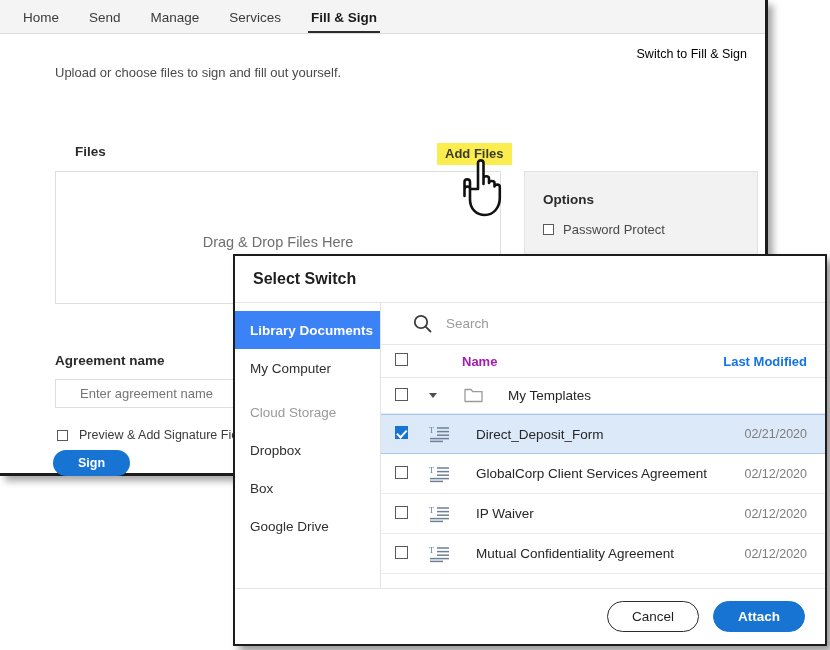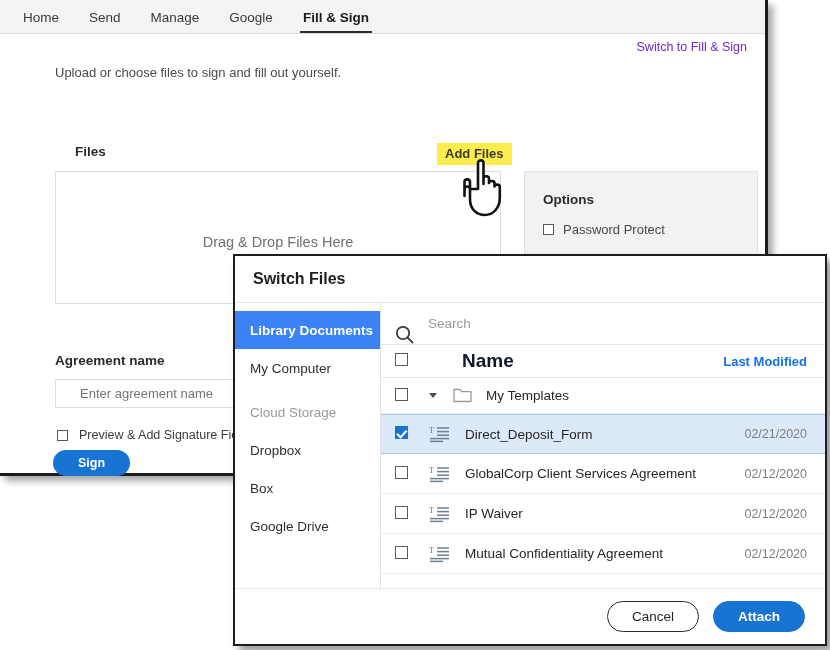--- a/index.html
+++ b/index.html
@@ -42,22 +42,22 @@
     white-space: nowrap;
   }
   .nav-item.active { color: #1a1a1a; font-weight: 600; }
   .nav-item.active::after {
     content: ""; position: absolute;
     left: 12px; right: 12px; bottom: 1px;
     height: 2px; background: #2c2c2c;
   }
 
   .switch-link {
-    position: absolute; right: 18px; top: 40px;
-    font-size: 12.5px; color: #6d28d9; cursor: pointer;
+    position: absolute; right: 18px; top: 47px;
+    font-size: 12.5px; color: #000000; cursor: pointer;
   }
 
   .intro {
     position: absolute; left: 55px; top: 63px;
     font-size: 13px; color: #4a4a4a; line-height: 20px;
   }
 
   .files-label {
     position: absolute; left: 55px; top: 144px;
     font-size: 13.5px; font-weight: 700; color: #2b2b2b; margin-left: 20px;
@@ -185,52 +185,52 @@
   .side-item.section {
     color: #9a9a9a; cursor: default; margin-top: 6px;
   }
 
   .dlg-main {
     flex: 1 1 auto; display: flex; flex-direction: column;
     min-width: 0;
   }
   .search-bar {
     height: 42px; flex: 0 0 auto;
-    display: flex; align-items: flex-end;
-    padding-left: 14px; gap: 12px;
+    display: flex; align-items: center;
+    padding-left: 32px; gap: 12px;
     border-bottom: 1px solid #e6e6e6;
   }
   .search-input {
     border: none; outline: none;
     font-size: 13.5px; color: #3b3b3b;
     font-family: "Liberation Sans", sans-serif;
     background: transparent; flex: 1; height: 100%;
   }
   .search-input::placeholder { color: #9b9b9b; }
 
   .list-head {
     height: 33px; flex: 0 0 auto;
     display: flex; align-items: center;
     border-bottom: 1px solid #e6e6e6;
     padding: 0 14px 0 14px;
   }
   .col-check { width: 34px; flex: 0 0 auto; }
-  .col-name { flex: 1 1 auto; font-size: 19px; font-weight: 700; color: #0f172a; cursor: pointer; padding-left: 33px; }
+  .col-name { flex: 1 1 auto; font-size: 13px; font-weight: 700; color: #a21caf; cursor: pointer; padding-left: 33px; }
   .col-mod { flex: 0 0 auto; font-size: 13px; font-weight: 700; color: #1473e6; cursor: pointer; padding-right: 4px; }
 
   .list-rows { flex: 1 1 auto; overflow: hidden; }
 
   .row {
     height: 40px; display: flex; align-items: center;
     border-bottom: 1px solid #ececec;
     padding: 0 14px 0 14px;
   }
   .row.folder { height: 36px; }
   .row.selected { background: #dce9f9; border-top: 1px solid #a8c7ec; border-bottom: 1px solid #a8c7ec; }
-  .row-name { flex: 1 1 auto; display: flex; align-items: center; gap: 14px; font-size: 13.5px; color: #262626; min-width: 0; }
+  .row-name { flex: 1 1 auto; display: flex; align-items: center; gap: 25px; font-size: 13.5px; color: #262626; min-width: 0; }
   .row-date { flex: 0 0 auto; font-size: 12.5px; color: #7d7d7d; padding-right: 4px; }
 
   .caret {
     width: 0; height: 0; flex: 0 0 auto;
     border-left: 4.5px solid transparent;
     border-right: 4.5px solid transparent;
     border-top: 5.5px solid #4d4d4d;
     margin-right: 2px;
   }
 
@@ -282,21 +282,21 @@
         <div class="nav-item">
             <span>Home</span>
           </div>
         <div class="nav-item">
             <span>Send</span>
           </div>
         <div class="nav-item">
             <span>Manage</span>
           </div>
         <div class="nav-item">
-            <span>Google</span>
+            <span>Services</span>
           </div>
         <div class="nav-item active">
             <span>Fill &amp; Sign</span>
           </div>
       </div>
     </div>
 
     <div class="switch-link">Switch to Fill &amp; Sign</div>
 
     <div class="intro">
@@ -335,21 +335,21 @@
       <path d="M17 5 C17 1.5 22.5 1.5 22.5 5 L22.5 26 L22.5 20.5 C22.5 17.5 28 17.5 28 20.5
                L28 25 C28 22.3 33.5 22.3 33.5 25 L33.5 28.5 C33.5 26 38.8 26 38.8 28.8
                L38.8 40 C38.8 50 32 57 24 57 C15 57 9 50.5 9 41.5
                L9 31 C9 27.5 3.5 27.5 3.5 31.5 L3.5 38 L3.5 24 C3.5 20.5 9 20.5 9 24
                L9 31 L17 31 Z" fill="#ffffff" stroke="#111111" stroke-width="2.6" stroke-linejoin="round"></path>
     </g>
   </svg>
 
   <div class="dialog">
 
-    <div class="dlg-title">Switch Files</div>
+    <div class="dlg-title">Select Switch</div>
 
     <div class="dlg-body">
 
       <div class="dlg-side">
         <div class="side-item selected">
             <span>Library Documents</span>
           </div>
         <div class="side-item">
             <span>My Computer</span>
           </div>

